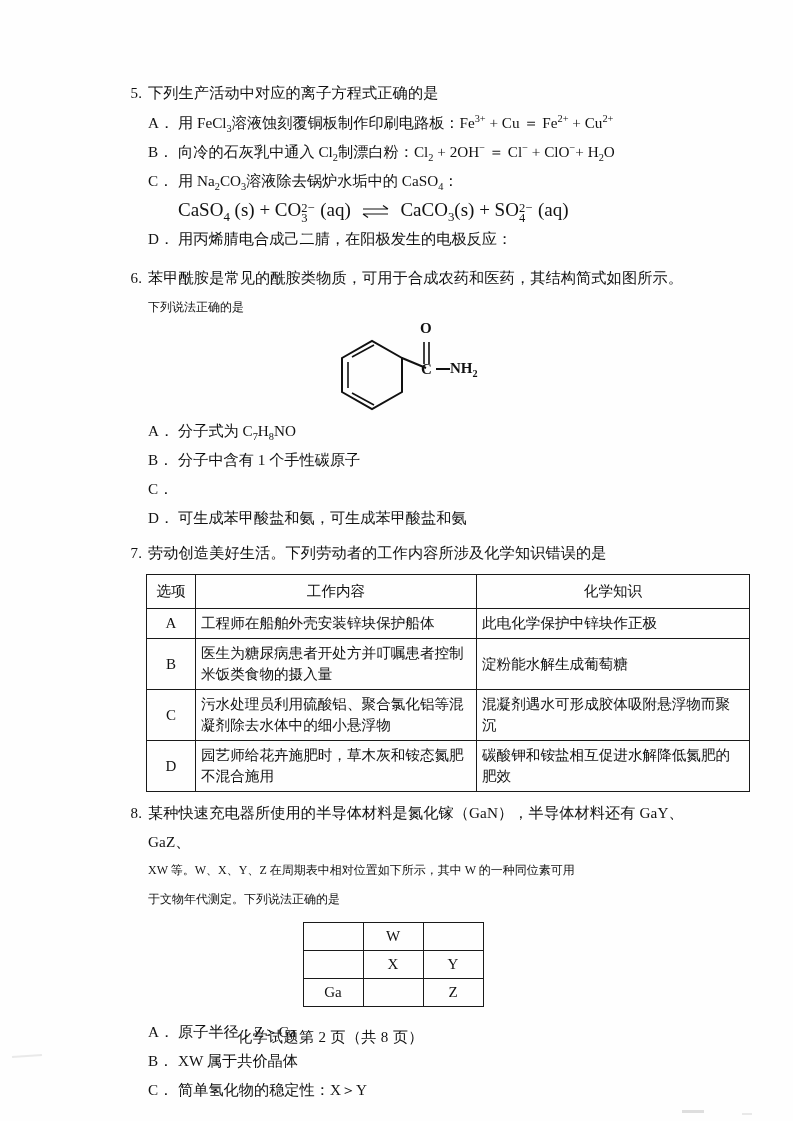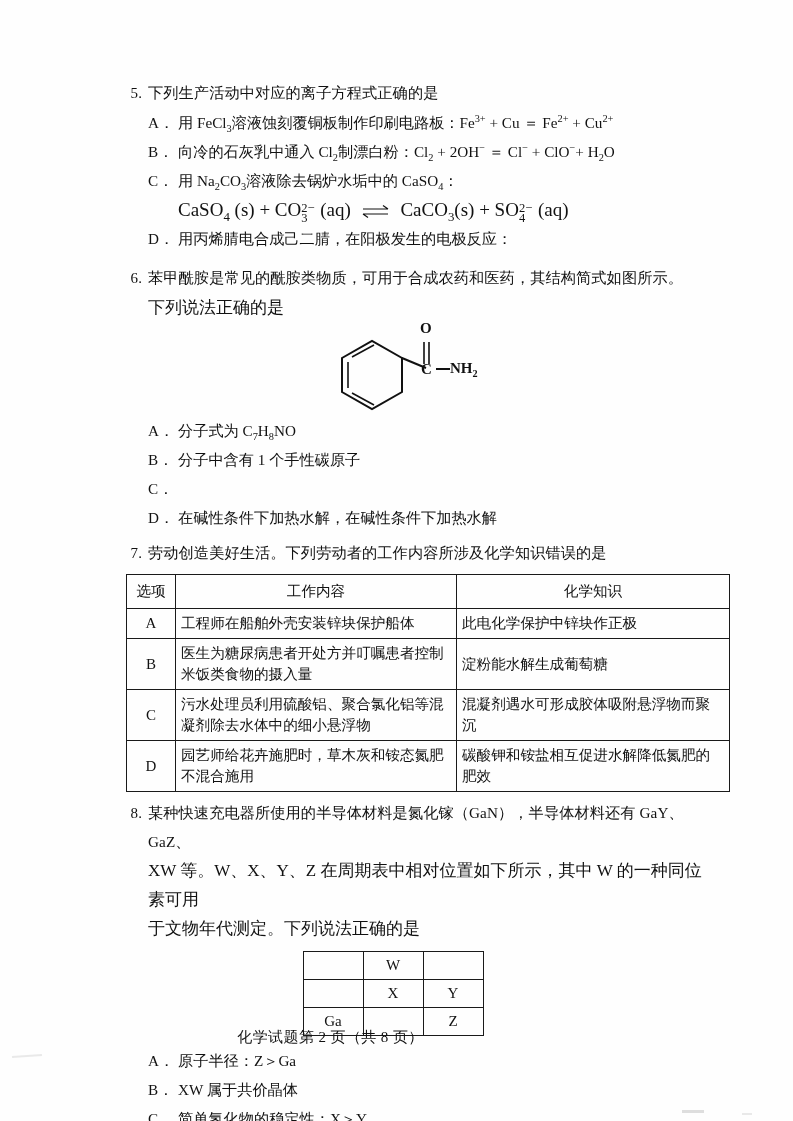--- a/index.html
+++ b/index.html
@@ -45,21 +45,21 @@
     flex: 0 0 24px;
     text-align: right;
     padding-right: 6px;
     font-size: 15px;
   }
   .q-stem {
     flex: 1;
   }
   .q-cont {
     padding-left: 30px;
-    font-size: 17px;
+    font-size: 12px;
     line-height: 29px;
   }
 
   
   .opt {
     display: flex;
     align-items: baseline;
     padding-left: 30px;
     font-size: 15.2px;
     line-height: 29px;
@@ -133,21 +133,21 @@
     position: absolute;
     font-family: "Liberation Serif", "DejaVu Serif", serif;
     font-size: 15px;
     font-weight: bold;
   }
 
   
   .labor-table {
     border-collapse: collapse;
     width: 570px;
-    margin: 6px 0 6px 8px;
+    margin: 6px 0 6px 28px;
     table-layout: fixed;
   }
   .labor-table th,
   .labor-table td {
     border: 1.1px solid #1a1a1a;
     font-size: 14.6px;
     line-height: 21px;
     padding: 4px 5px;
     vertical-align: middle;
     font-weight: normal;
@@ -284,21 +284,21 @@
       </div>
       <div class="opt">
         <span class="opt-key">B．</span>
         <span class="opt-body">分子中含有 1 个手性碳原子</span>
       </div>
       <div class="opt">
         <span class="opt-key">C．</span>
       </div>
       <div class="opt">
         <span class="opt-key">D．</span>
-        <span class="opt-body">在碱性条件下加热水解，在碱性条件下加热水解</span>
+        <span class="opt-body">可生成苯甲酸盐和氨，可生成苯甲酸盐和氨</span>
       </div>
     </div>
 
     <div class="q" style="margin-top:6px;">
       <div class="q-line">
         <span class="q-num">7.</span>
         <span class="q-stem">劳动创造美好生活。下列劳动者的工作内容所涉及化学知识错误的是</span>
       </div>
 
       <table class="labor-table">

